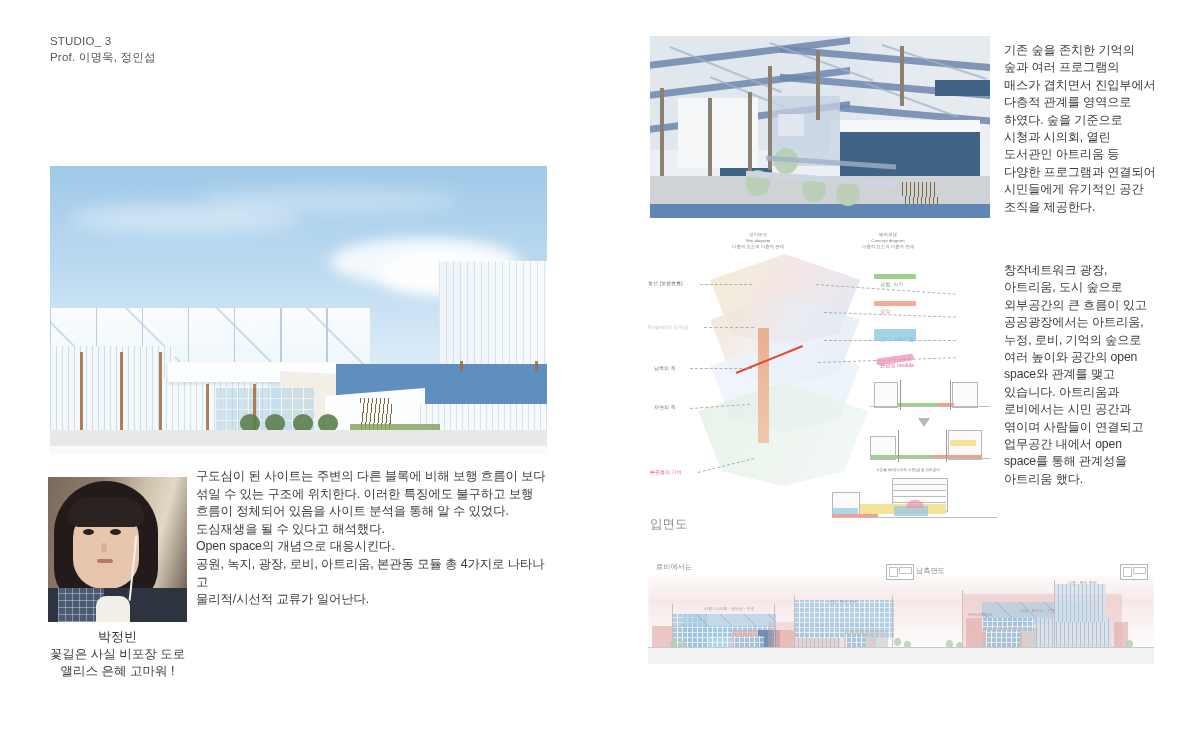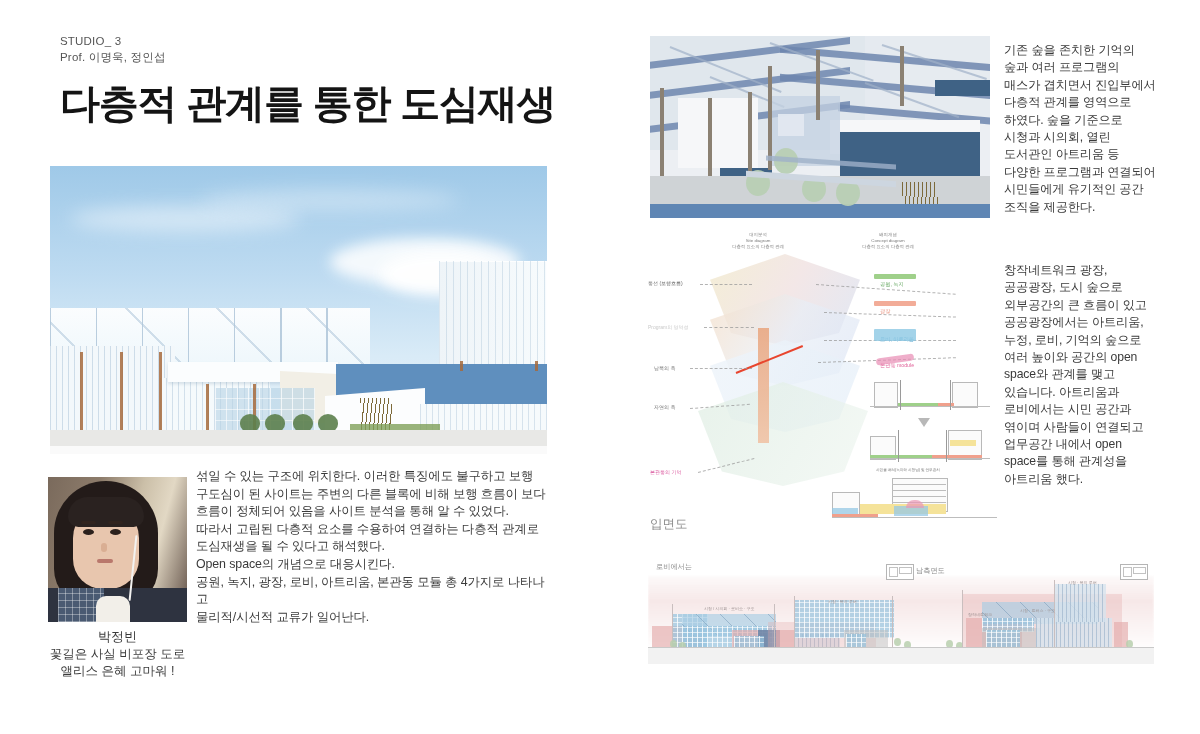--- a/index.html
+++ b/index.html
@@ -4,21 +4,21 @@
 <style>
   html,body{margin:0;padding:0;}
   body{
     width:1200px;height:734px;background:#ffffff;
     font-family:"Liberation Sans","DejaVu Sans",sans-serif;
     color:#333;overflow:hidden;position:relative;
   }
   .board{position:absolute;inset:0;}
 
   
-  .left-col{position:absolute;left:60px;top:34px;width:550px;}
+  .left-col{position:absolute;left:50px;top:34px;width:550px;}
 
   .studio-line{font-size:11.5px;color:#555;letter-spacing:.2px;line-height:15px;}
   .prof-line{font-size:11.5px;color:#555;letter-spacing:.2px;line-height:15px;margin-top:1px;}
 
   .main-title{
     font-size:40px;font-weight:bold;color:#141414;
     letter-spacing:-1.2px;line-height:1.12;margin-top:16px;white-space:nowrap;
   }
 
   
@@ -179,21 +179,20 @@
   .e-vline{position:absolute;width:1px;background:#c9bebe;}
 </style>
 </head>
 <body>
 
 <div class="board">
 
   <div class="left-col">
     <div class="studio-line">STUDIO_ 3</div>
     <div class="prof-line">Prof. 이명욱, 정인섭</div>
-    <div class="main-title">다층적 관계를 통한 도심재생</div>
   </div>
 
   <div class="hero">
     <div class="sky"></div>
     <div class="cloud c3"></div>
     <div class="cloud c4"></div>
     <div class="cloud c1"></div>
     <div class="cloud c2"></div>
     <div class="cloud c5"></div>
 
@@ -243,24 +242,23 @@
     <div class="p-cord"></div>
   </div>
 
   <div class="caption">
     <div class="cap-name">박정빈</div>
     <div class="cap-line">꽃길은 사실 비포장 도로</div>
     <div class="cap-line">앨리스 은혜 고마워 !</div>
   </div>
 
   <div class="left-body">
+    <p>구도심이 된 사이트는 주변의 다른 블록에 비해 보행 흐름이 보다</p>
     <p>섞일 수 있는 구조에 위치한다. 이러한 특징에도 불구하고 보행</p>
-    <p>구도심이 된 사이트는 주변의 다른 블록에 비해 보행 흐름이 보다</p>
     <p>흐름이 정체되어 있음을 사이트 분석을 통해 알 수 있었다.</p>
-    <p>따라서 고립된 다층적 요소를 수용하여 연결하는 다층적 관계로</p>
     <p>도심재생을 될 수 있다고 해석했다.</p>
     <p>Open space의 개념으로 대응시킨다.</p>
     <p>공원, 녹지, 광장, 로비, 아트리움, 본관동 모듈 총 4가지로 나타나고</p>
     <p>물리적/시선적 교류가 일어난다.</p>
   </div>
 
   <div class="axon">
     <div class="ax-panel" style="left:-10px;top:-6px;width:250px;height:120px;"></div>
     <div class="ax-panel" style="left:215px;top:-10px;width:150px;height:96px;background:#e6eaf0;"></div>
     <div class="ax-slab" style="left:-10px;top:14px;width:210px;height:7px;transform:skewY(-7deg);"></div>
@@ -310,21 +308,21 @@
     <p>하였다. 숲을 기준으로</p>
     <p>시청과 시의회, 열린</p>
     <p>도서관인 아트리움 등</p>
     <p>다양한 프로그램과 연결되어</p>
     <p>시민들에게 유기적인 공간</p>
     <p>조직을 제공한다.</p>
   </div>
 
   <div class="rt-text2">
     <p>창작네트워크 광장,</p>
-    <p>공공광장, 도시 숲으로</p>
+    <p>아트리움, 도시 숲으로</p>
     <p>외부공간의 큰 흐름이 있고</p>
     <p>공공광장에서는 아트리움,</p>
     <p>누정, 로비, 기억의 숲으로</p>
     <p>여러 높이와 공간의 open</p>
     <p>space와 관계를 맺고</p>
     <p>있습니다. 아트리움과</p>
     <p>로비에서는 시민 공간과</p>
     <p>엮이며 사람들이 연결되고</p>
     <p>업무공간 내에서 open</p>
     <p>space를 통해 관계성을</p>

